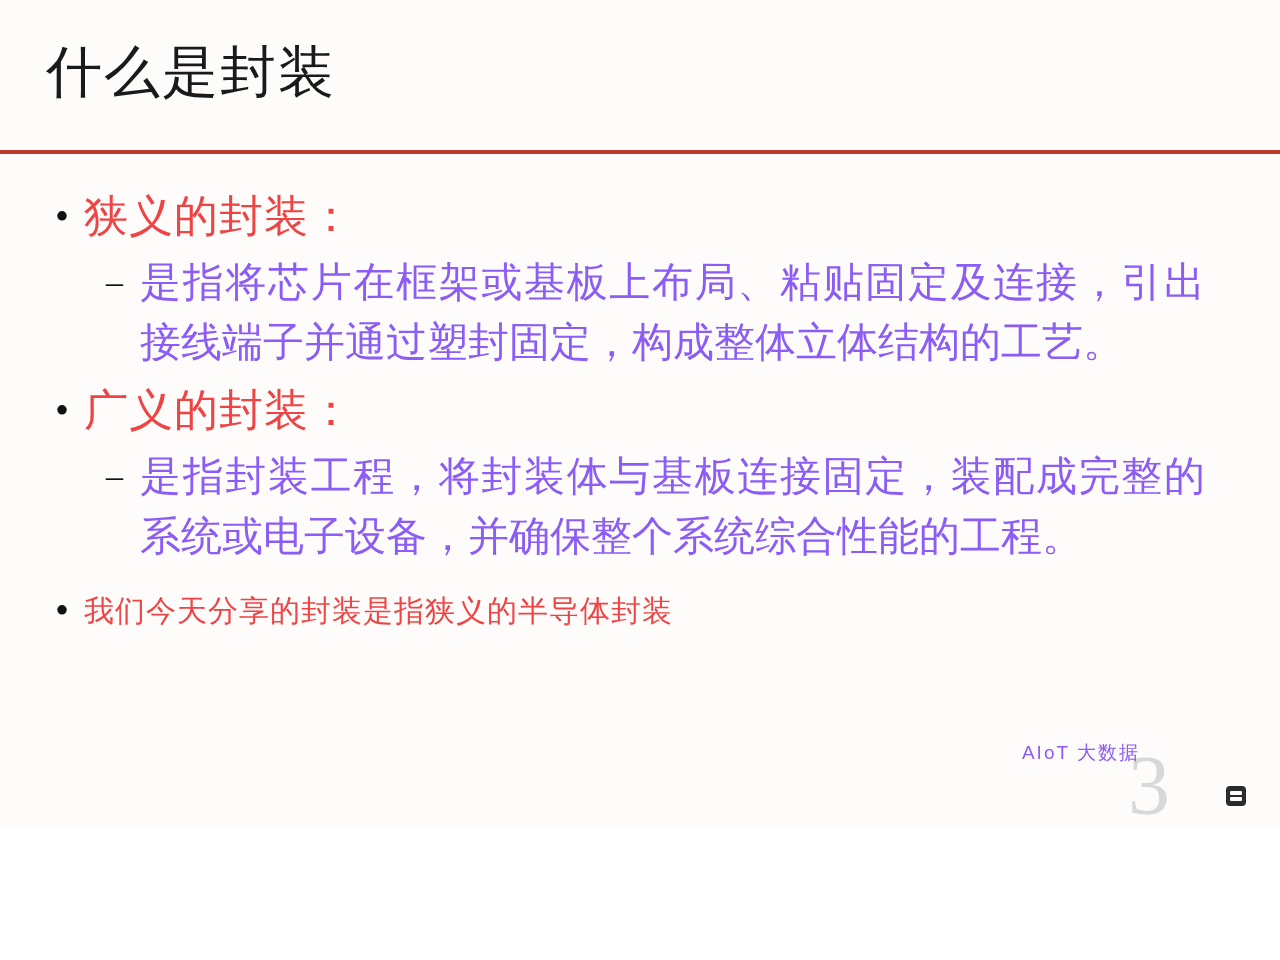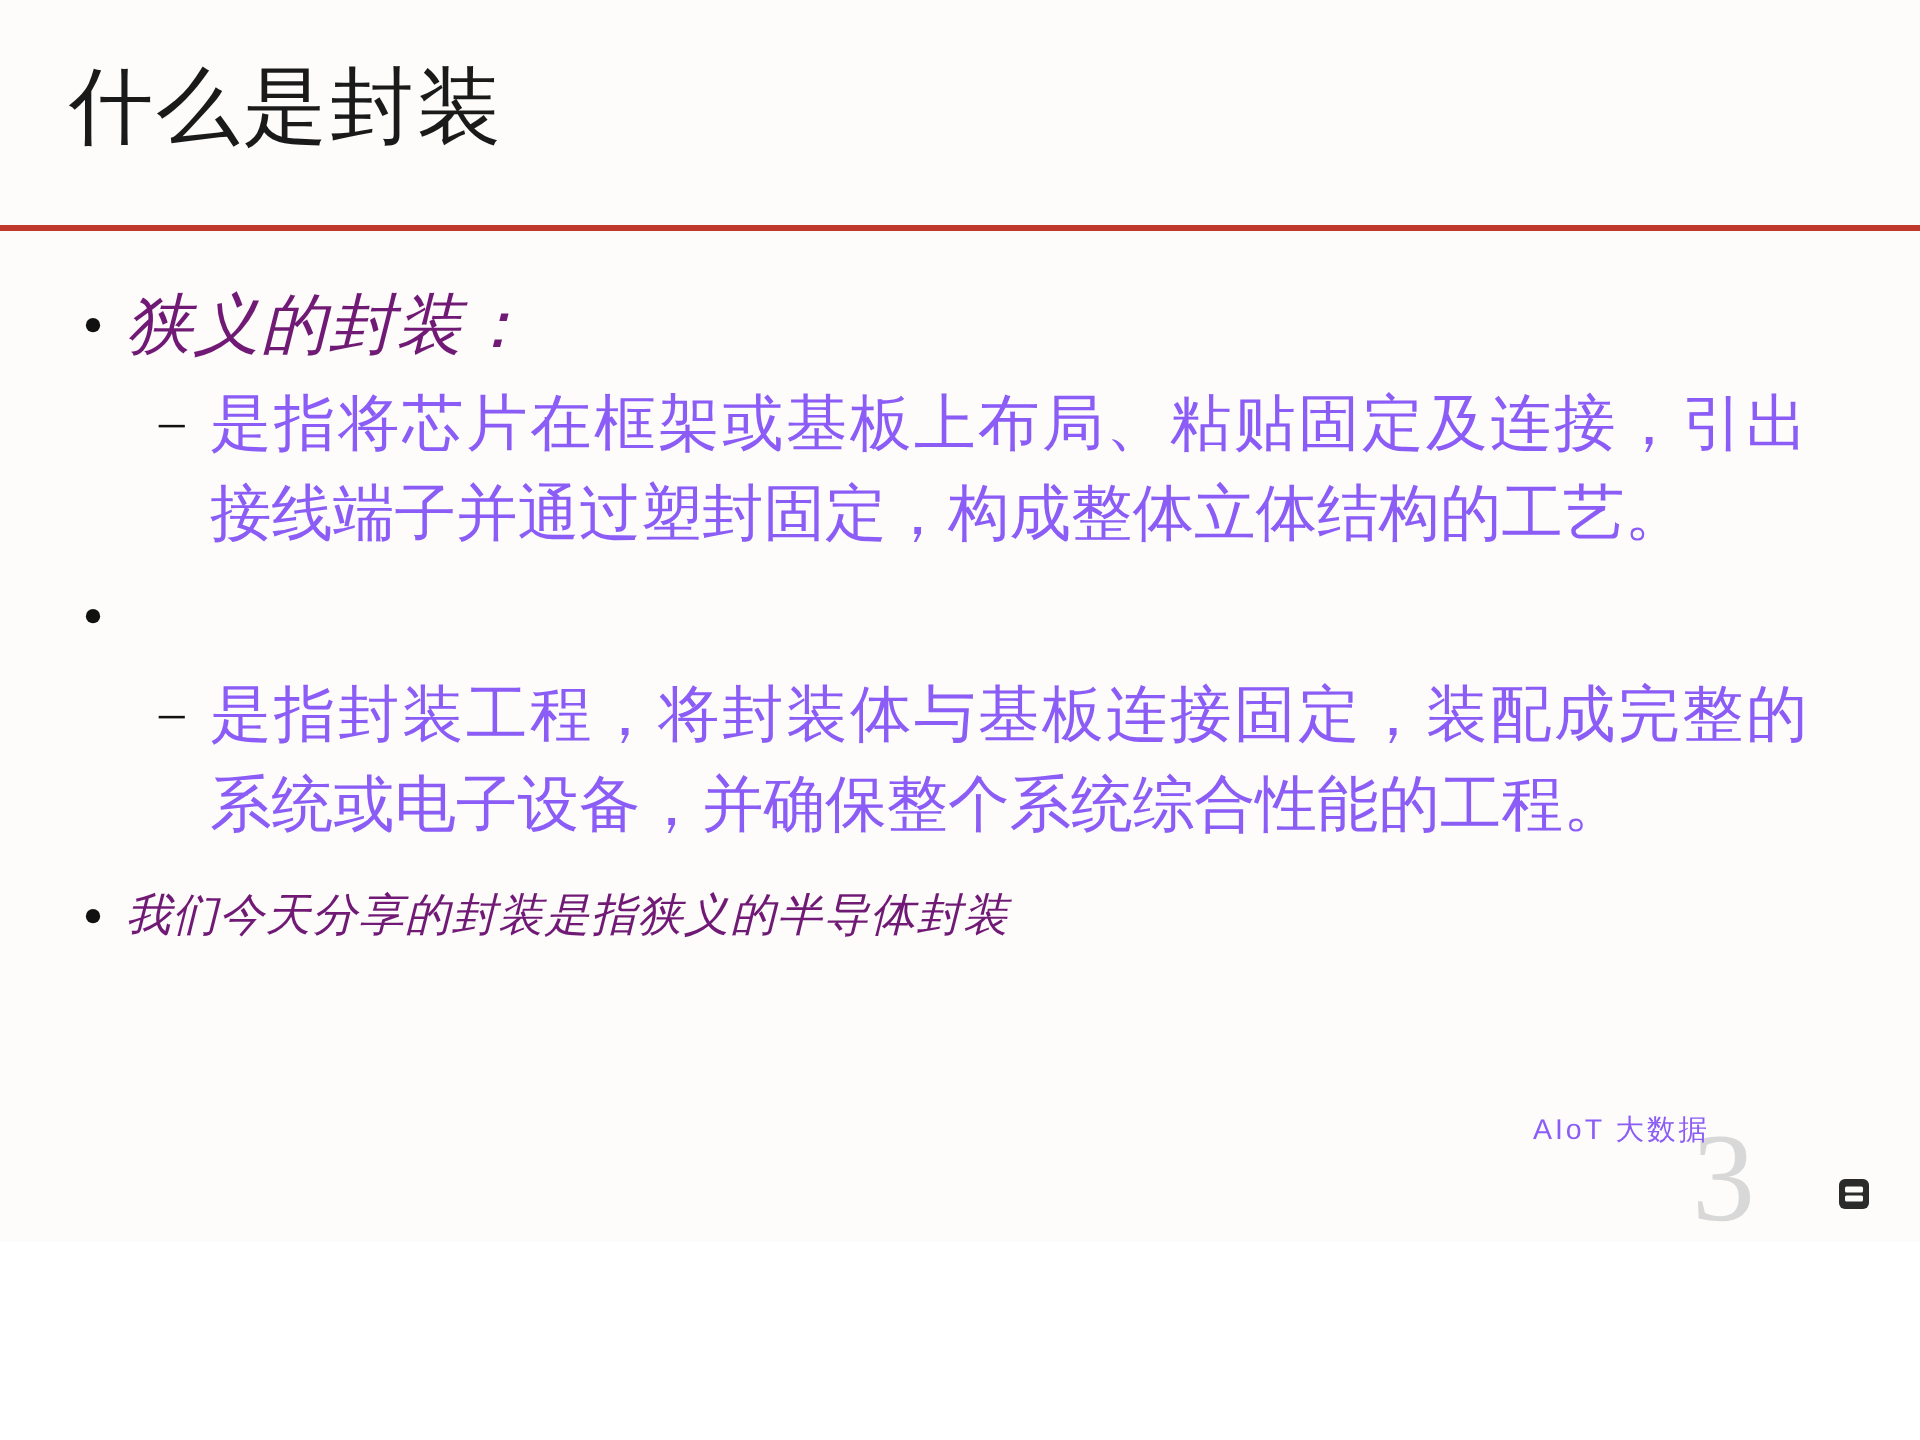--- a/index.html
+++ b/index.html
@@ -54,23 +54,22 @@
     width: 44px;
     flex: 0 0 44px;
     font-size: 40px;
     line-height: 62px;
     color: #111;
     text-align: center;
   }
   .lvl1 .text {
     font-size: 44px;
     line-height: 62px;
-    color: #701a75;
+    color: #ef4444;
     letter-spacing: 1px;
-    font-style: italic;
   }
   .lvl2 {
     display: flex;
     align-items: flex-start;
     margin-top: 4px;
     margin-left: 66px;
   }
   .lvl2 .dash {
     width: 34px;
     flex: 0 0 34px;
@@ -159,20 +158,21 @@
       <span class="text">狭义的封装：</span>
     </div>
 
     <div class="lvl2">
       <span class="dash">–</span>
       <span class="text">是指将芯片在框架或基板上布局、粘贴固定及连接，引出接线端子并通过塑封固定，构成整体立体结构的工艺。</span>
     </div>
 
     <div class="lvl1">
       <span class="bullet">•</span>
+      <span class="text">广义的封装：</span>
     </div>
 
     <div class="lvl2">
       <span class="dash">–</span>
       <span class="text">是指封装工程，将封装体与基板连接固定，装配成完整的系统或电子设备，并确保整个系统综合性能的工程。</span>
     </div>
 
     <div class="lvl1 last">
       <span class="bullet">•</span>
       <span class="text">我们今天分享的封装是指狭义的半导体封装</span>

